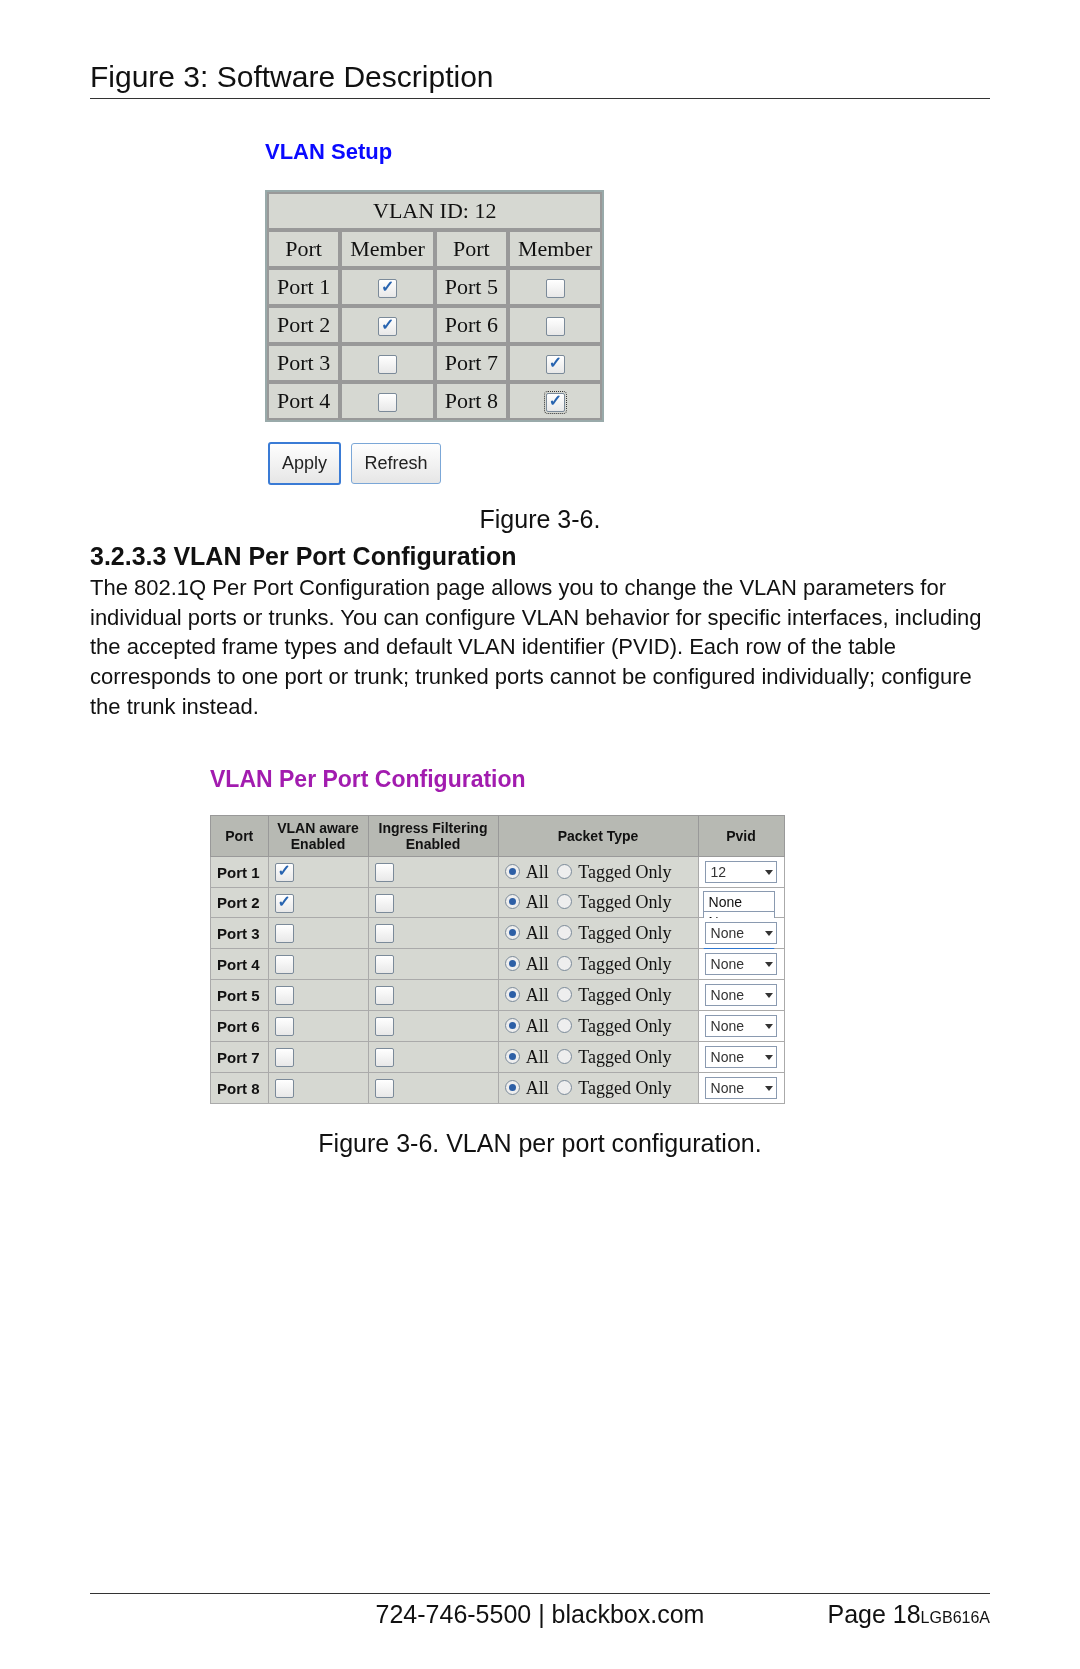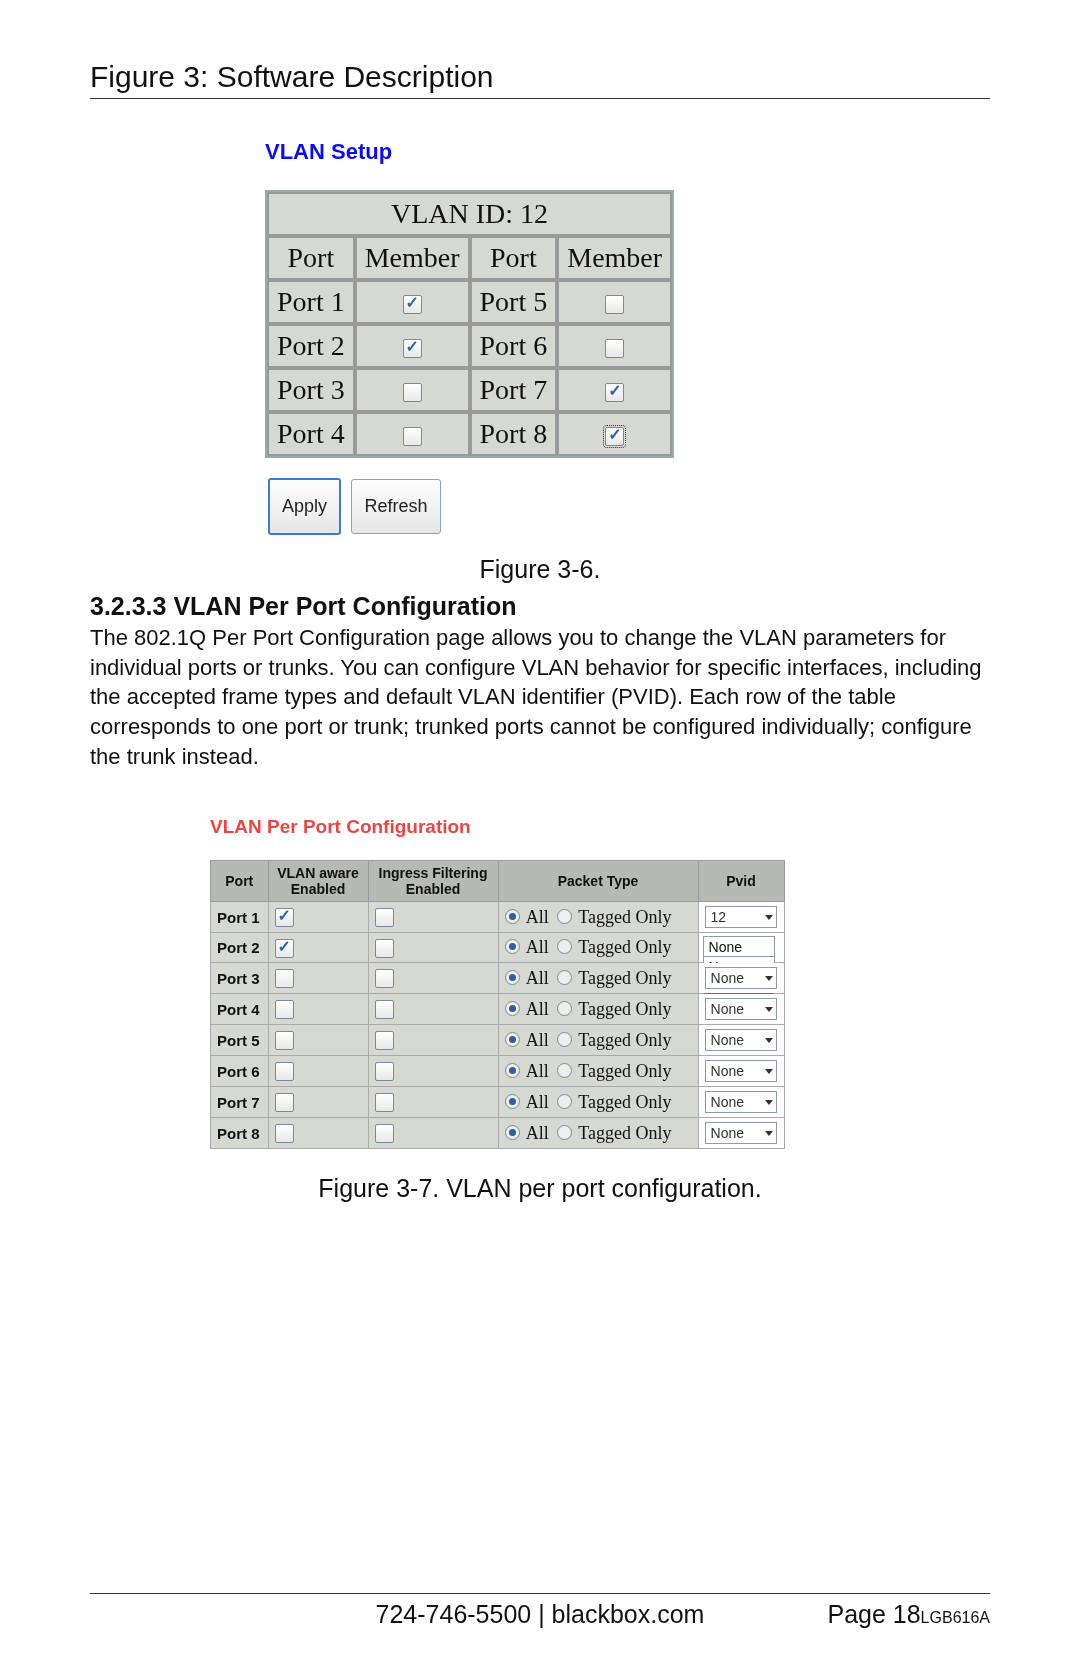--- a/index.html
+++ b/index.html
@@ -31,21 +31,21 @@
     font-family: Arial, sans-serif;
     font-weight: bold;
     font-size: 22px;
     margin-bottom: 25px;
   }
   table.vlan-table {
     border-collapse: separate;
     border-spacing: 0;
     border: 2px solid #9aa;
     font-family: "Times New Roman", serif;
-    font-size: 28px;
+    font-size: 22px;
   }
   table.vlan-table td, table.vlan-table th {
     border: 2px solid #999;
     background: #d6d8d2;
     padding: 4px 8px;
     text-align: left;
     vertical-align: middle;
   }
   table.vlan-table .hdr {
     text-align: center;
@@ -79,21 +79,21 @@
     outline-offset: 1px;
   }
   .buttons-row {
     margin-top: 20px;
     margin-left: 3px;
   }
   .win-btn {
     display: inline-block;
     font-family: Arial, sans-serif;
     font-size: 18px;
-    padding: 16px 12px;
+    padding: 9px 12px;
     margin-right: 6px;
     background: linear-gradient(#fefefe,#e6e6e6);
     border: 1px solid #7ba7d7;
     border-radius: 3px;
     color: #222;
   }
   .win-btn.primary {
     border: 2px solid #3a7bd5;
   }
   .figure-caption {
@@ -108,24 +108,24 @@
   }
   .body-text {
     font-size: 22px;
     line-height: 1.35;
   }
   .fig2-block {
     margin-left: 120px;
     margin-top: 45px;
   }
   .fig2-title {
-    color: #ef4444;
+    color: #a21caf;
     font-family: Arial, sans-serif;
     font-weight: bold;
-    font-size: 19px;
+    font-size: 23px;
     margin-bottom: 22px;
   }
   table.port-config {
     border-collapse: collapse;
     font-family: Arial, sans-serif;
     font-size: 15px;
     border: 1px solid #aaa;
   }
   table.port-config th {
     background: #b7b9b3;
@@ -420,21 +420,21 @@
               <div class="pvid-select">
                 <span>None</span>
                 <span class="tri"></span>
               </div>
             </td>
           </tr>
         </tbody>
     </table>
   </div>
 
-  <div class="figure-caption" style="margin-top:25px">Figure 3-7. VLAN per port configuration.</div>
+  <div class="figure-caption" style="margin-top:25px">Figure 3-6. VLAN per port configuration.</div>
 
 </div>
 
 <div class="footer">
   <span>Page 18</span>
   <span class="footer-center">724-746-5500   |   blackbox.com</span>
   <span class="footer-right">LGB616A</span>
 </div>
 
 </body></html>

